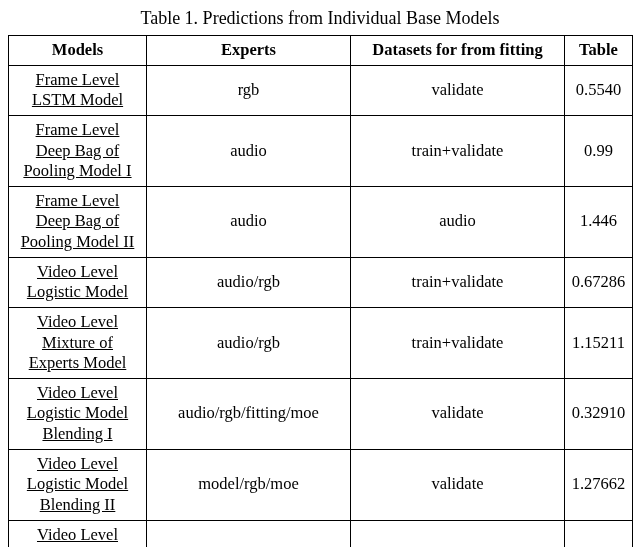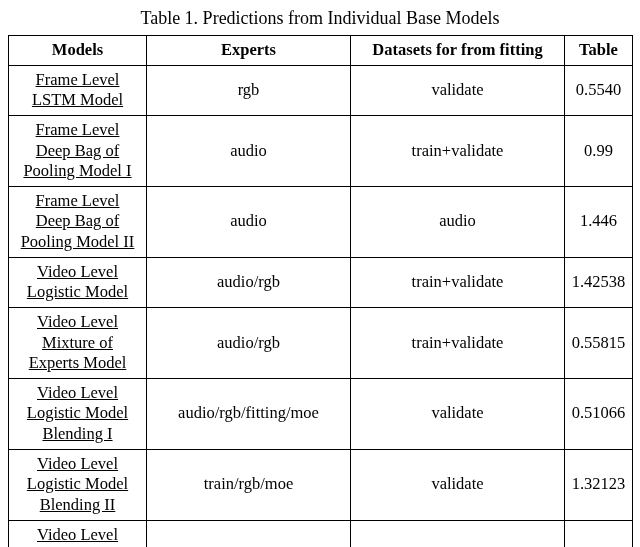--- a/index.html
+++ b/index.html
@@ -75,39 +75,39 @@
       <tr>
         <td class="model">Frame Level<br>Deep Bag of<br>Pooling Model II</td>
         <td>audio</td>
         <td>audio</td>
         <td>1.446</td>
       </tr>
       <tr>
         <td class="model">Video Level<br>Logistic Model</td>
         <td>audio/rgb</td>
         <td>train+validate</td>
-        <td>1.42538</td>
+        <td>0.67286</td>
       </tr>
       <tr>
         <td class="model">Video Level<br>Mixture of<br>Experts Model</td>
         <td>audio/rgb</td>
         <td>train+validate</td>
-        <td>0.55815</td>
+        <td>1.15211</td>
       </tr>
       <tr>
         <td class="model">Video Level<br>Logistic Model<br>Blending I</td>
         <td>audio/rgb/fitting/moe</td>
         <td>validate</td>
-        <td>0.51066</td>
+        <td>0.32910</td>
       </tr>
       <tr>
         <td class="model">Video Level<br>Logistic Model<br>Blending II</td>
-        <td>train/rgb/moe</td>
+        <td>model/rgb/moe</td>
         <td>validate</td>
-        <td>1.32123</td>
+        <td>1.27662</td>
       </tr>
       <tr>
         <td class="model">Video Level<br>Mixture of<br>Experts Model<br>Blending</td>
         <td>audio/rgb/logistic/moe</td>
         <td>validate</td>
         <td>0.78617</td>
       </tr>
     </tbody>
 </table>
 

